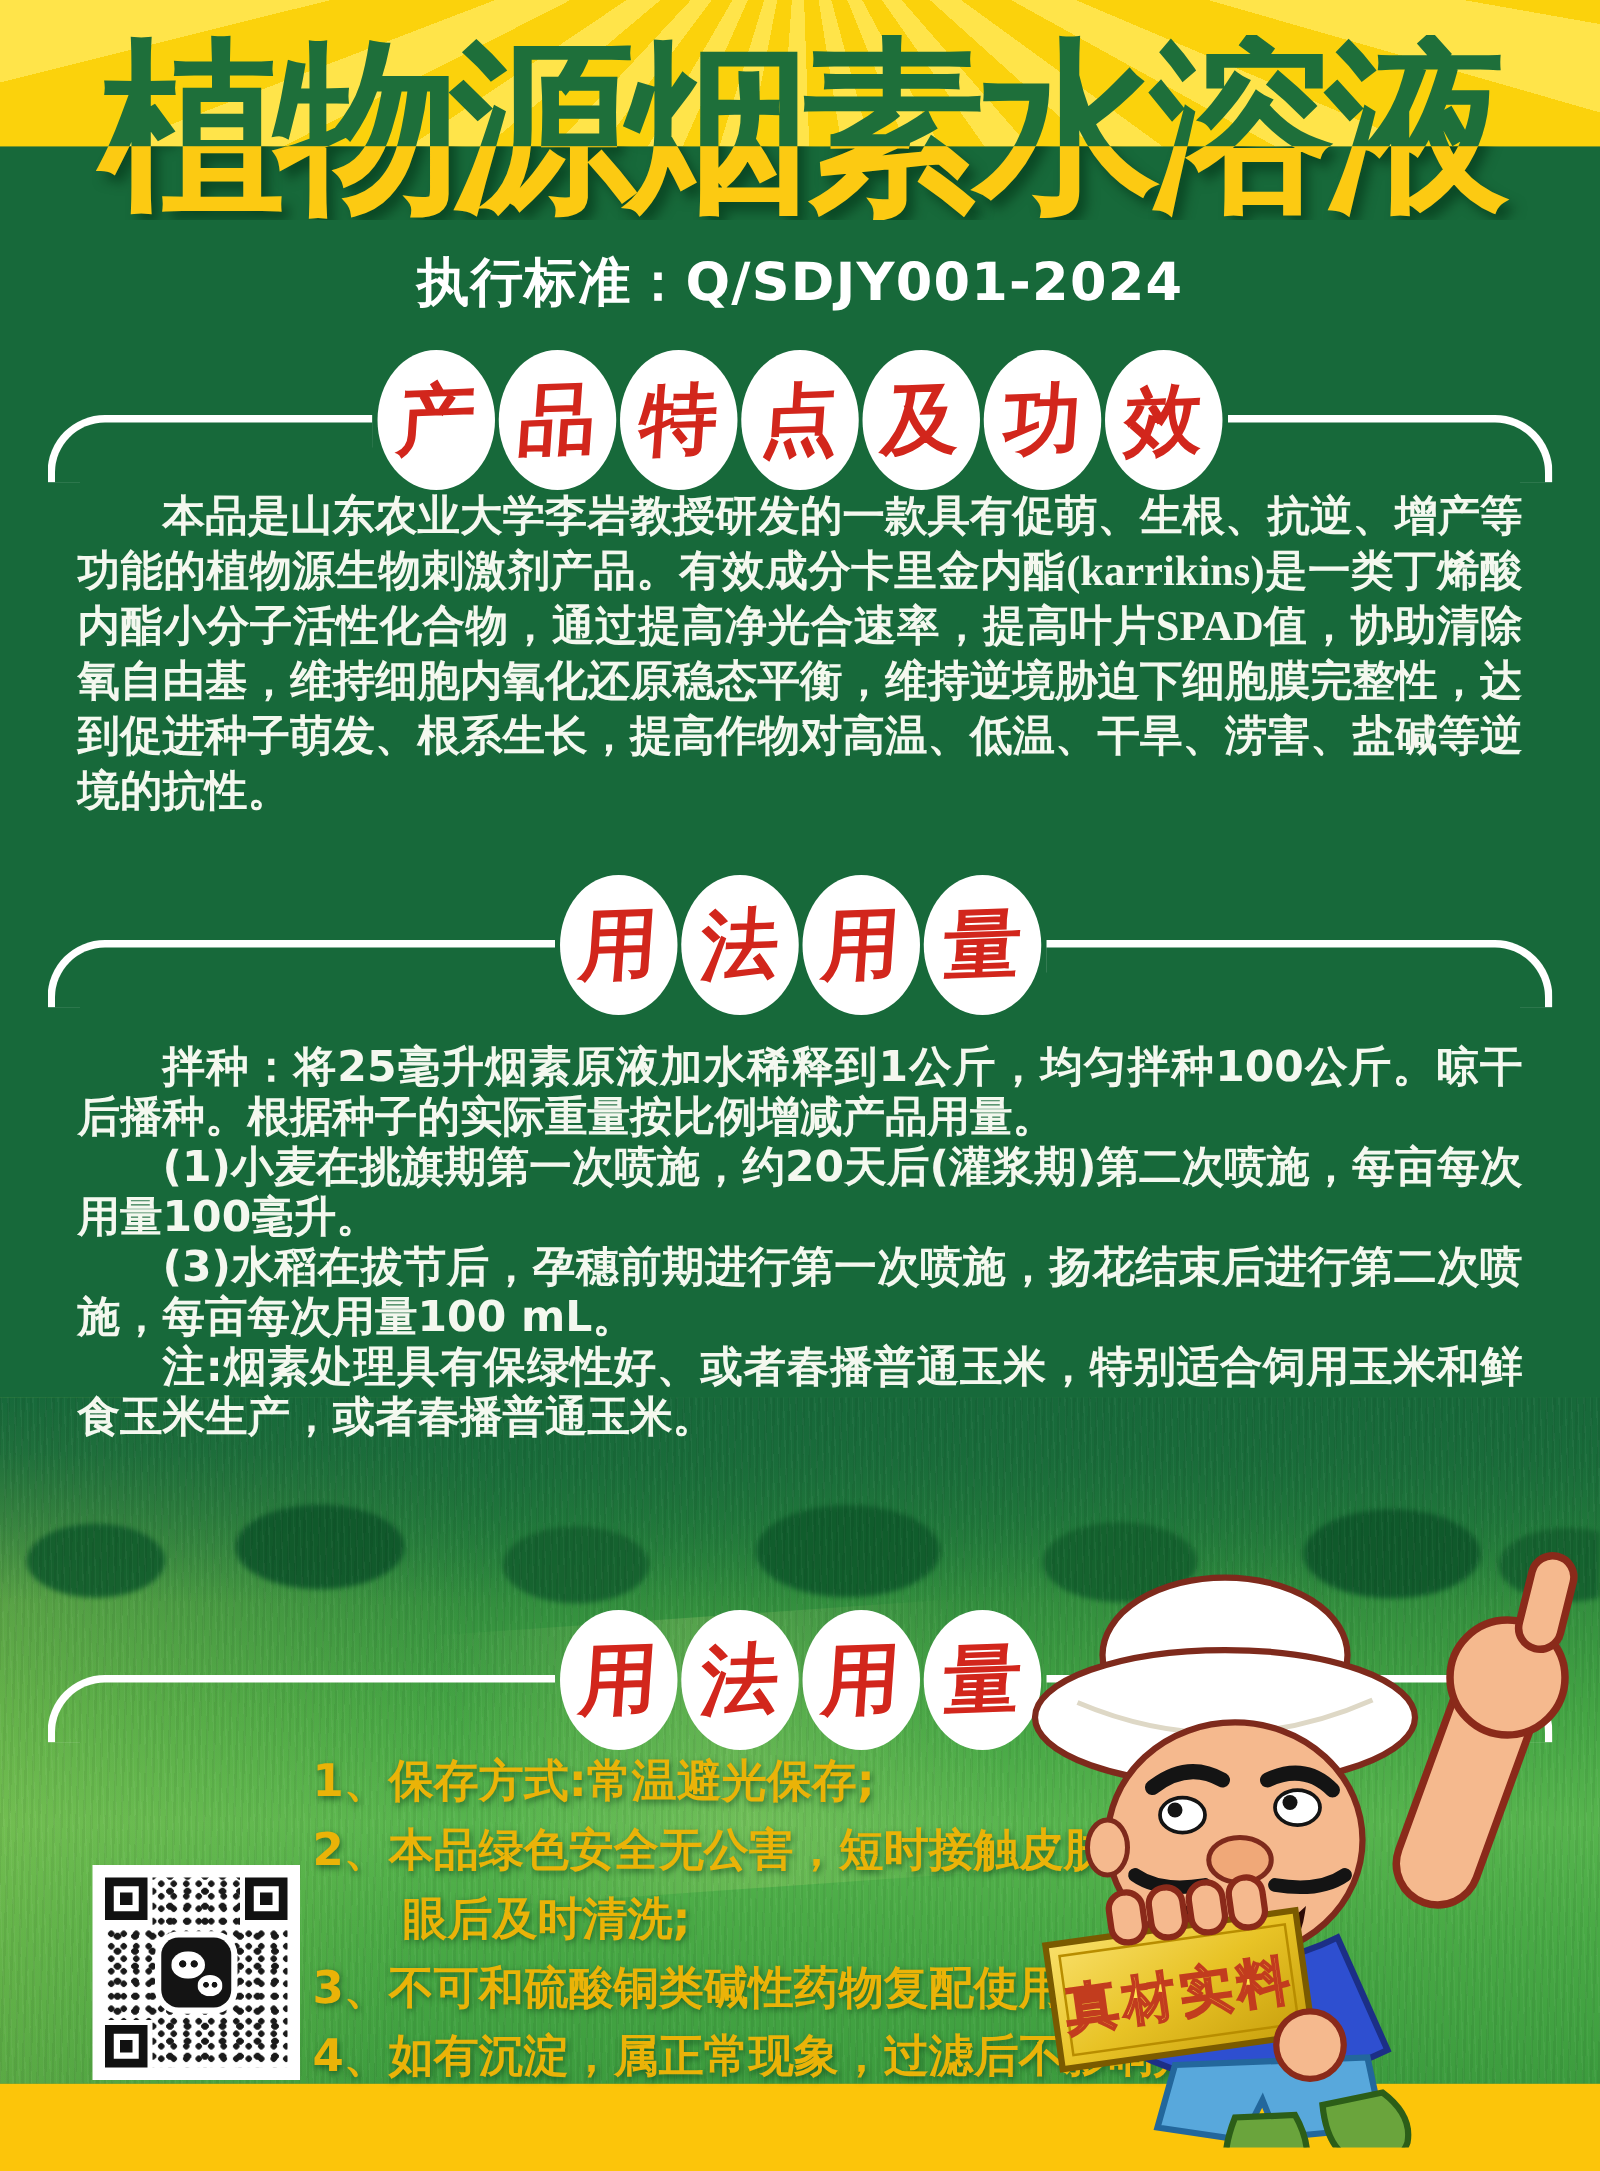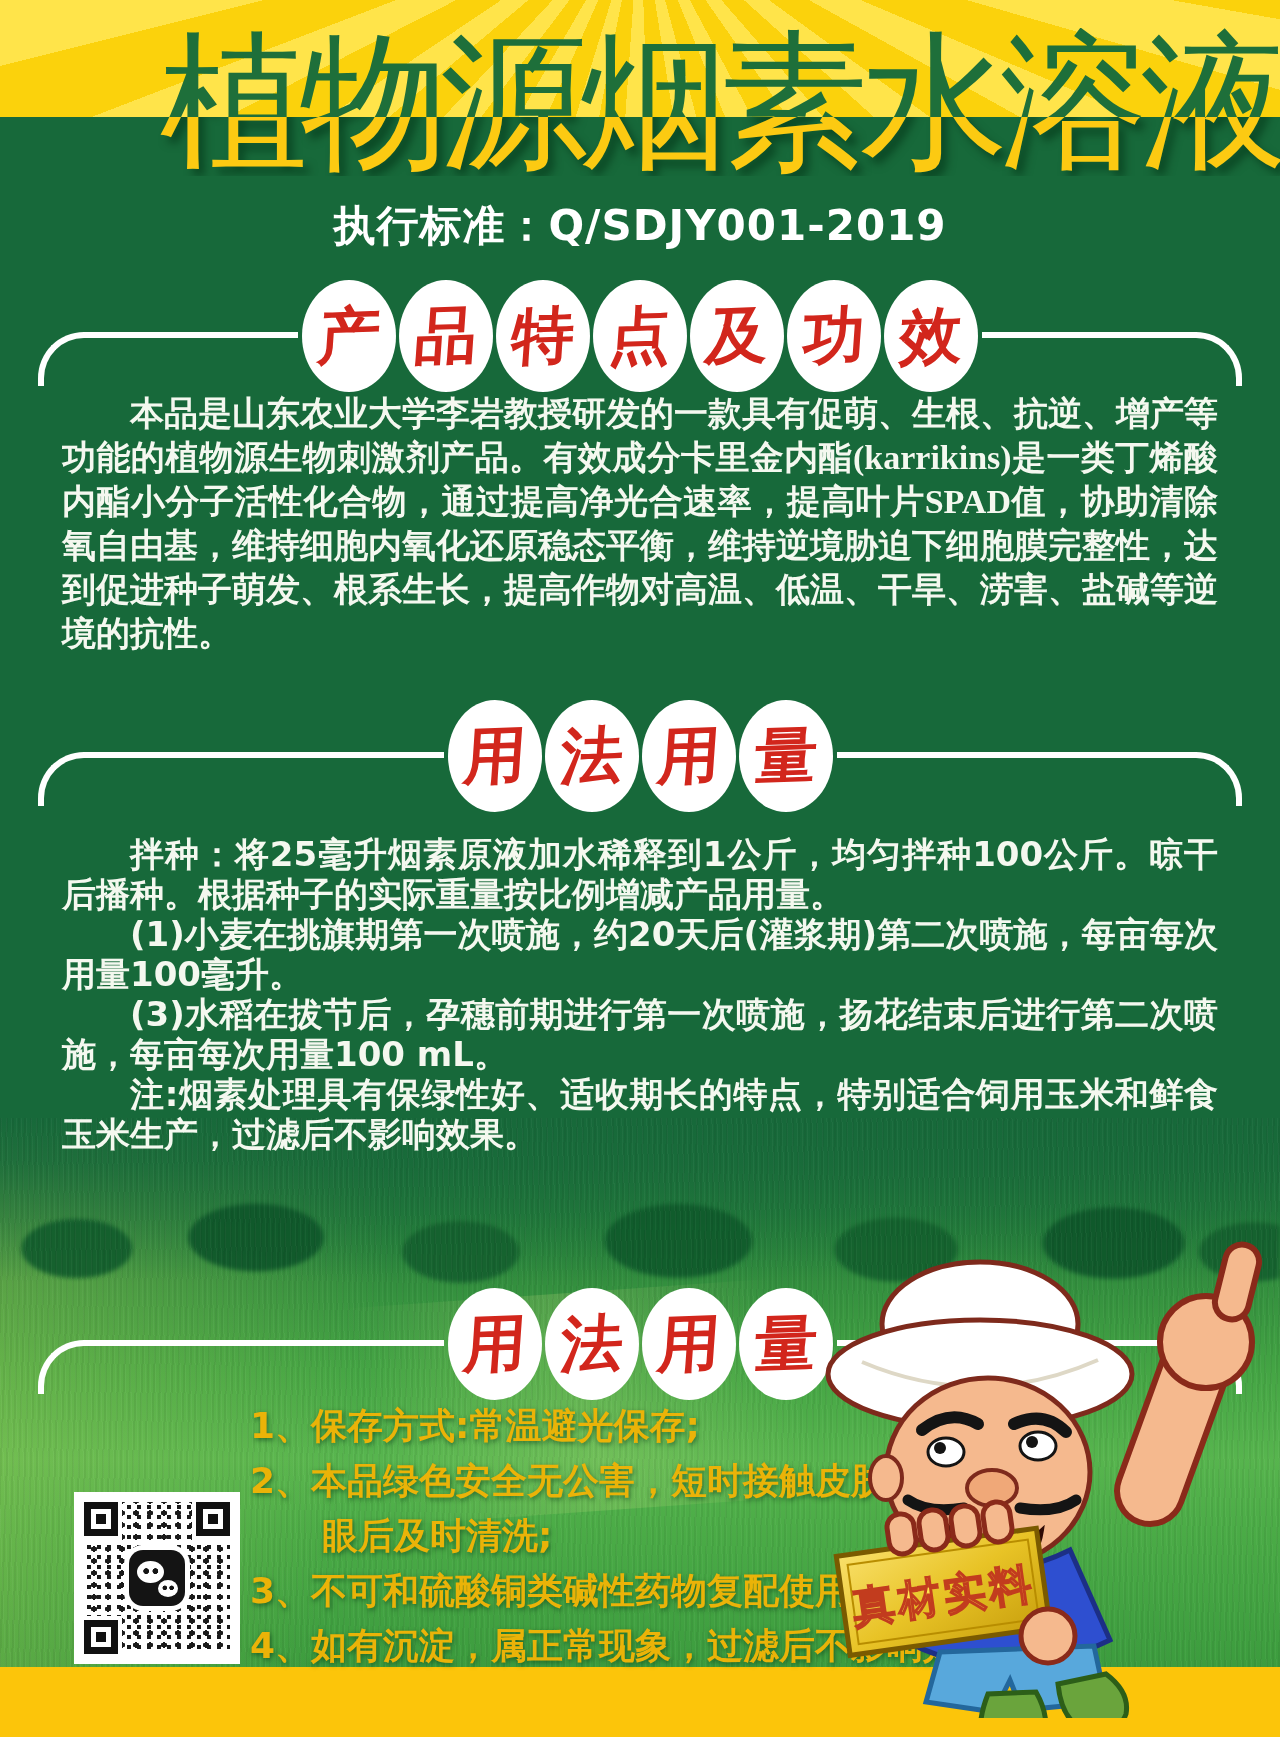--- a/index.html
+++ b/index.html
@@ -9,22 +9,22 @@
     font-family:"DejaVu Sans","Liberation Sans",sans-serif;
   }
   
   .band-top{
     position:absolute;left:0;top:0;width:100%;height:117px;
     background:#fbd20c;
     background-image:repeating-conic-gradient(from 100deg at 50% -80%, #ffe44a 0 6deg, #fbd20c 6deg 13deg);
   }
   
   .title-layer{
-    position:absolute;left:0;right:0;top:28px;text-align:right;
-    font-weight:normal;font-size:148px;line-height:1;letter-spacing:-8px;
+    position:absolute;left:0;right:0;top:28px;text-align:center;
+    font-weight:bold;font-size:148px;line-height:1;letter-spacing:-8px;
     white-space:nowrap;
   }
   .title-top{color:#1e6f3a;clip-path:inset(0 0 calc(100% - 89px) 0);}
   .title-bottom{color:#fcca12;clip-path:inset(89px 0 0 0);text-shadow:6px 7px 9px rgba(0,45,18,.55);}
   
   .standard{
     position:absolute;left:0;right:0;top:198px;text-align:center;
     color:#ffffff;font-size:42px;font-weight:600;letter-spacing:1px;
   }
   
@@ -115,21 +115,21 @@
 </head>
 <body>
 
 <div class="poster">
 
   <div class="band-top"></div>
 
   <div class="title-layer title-top">植物源烟素水溶液</div>
   <div class="title-layer title-bottom">植物源烟素水溶液</div>
 
-  <div class="standard">执行标准：Q/SDJY001-2019</div>
+  <div class="standard">执行标准：Q/SDJY001-2024</div>
 
   <div class="field">
     <div class="treeline"></div>
     <div class="lightband"></div>
     <div class="grass"></div>
   </div>
 
   <div class="sec-hdr" id="hdr-features">
     <div class="hdr-line left"></div>
     <div class="ellipse-row">
@@ -178,21 +178,21 @@
           <span>量</span>
         </div>
     </div>
     <div class="hdr-line right"></div>
   </div>
 
   <div class="copy" id="usage-copy">
     <p>拌种：将25毫升烟素原液加水稀释到1公斤，均匀拌种100公斤。晾干后播种。根据种子的实际重量按比例增减产品用量。</p>
     <p>(1)小麦在挑旗期第一次喷施，约20天后(灌浆期)第二次喷施，每亩每次用量100毫升。</p>
     <p>(3)水稻在拔节后，孕穗前期进行第一次喷施，扬花结束后进行第二次喷施，每亩每次用量100 mL。</p>
-    <p>注:烟素处理具有保绿性好、适收期长的特点，特别适合饲用玉米和鲜食玉米生产，过滤后不影响效果。</p>
+    <p>注:烟素处理具有保绿性好、或者春播普通玉米，特别适合饲用玉米和鲜食玉米生产，或者春播普通玉米。</p>
   </div>
 
   <div class="sec-hdr" id="hdr-notes">
     <div class="hdr-line left"></div>
     <div class="ellipse-row">
       <div class="ellipse">
           <span>用</span>
         </div>
       <div class="ellipse">
           <span>法</span>

